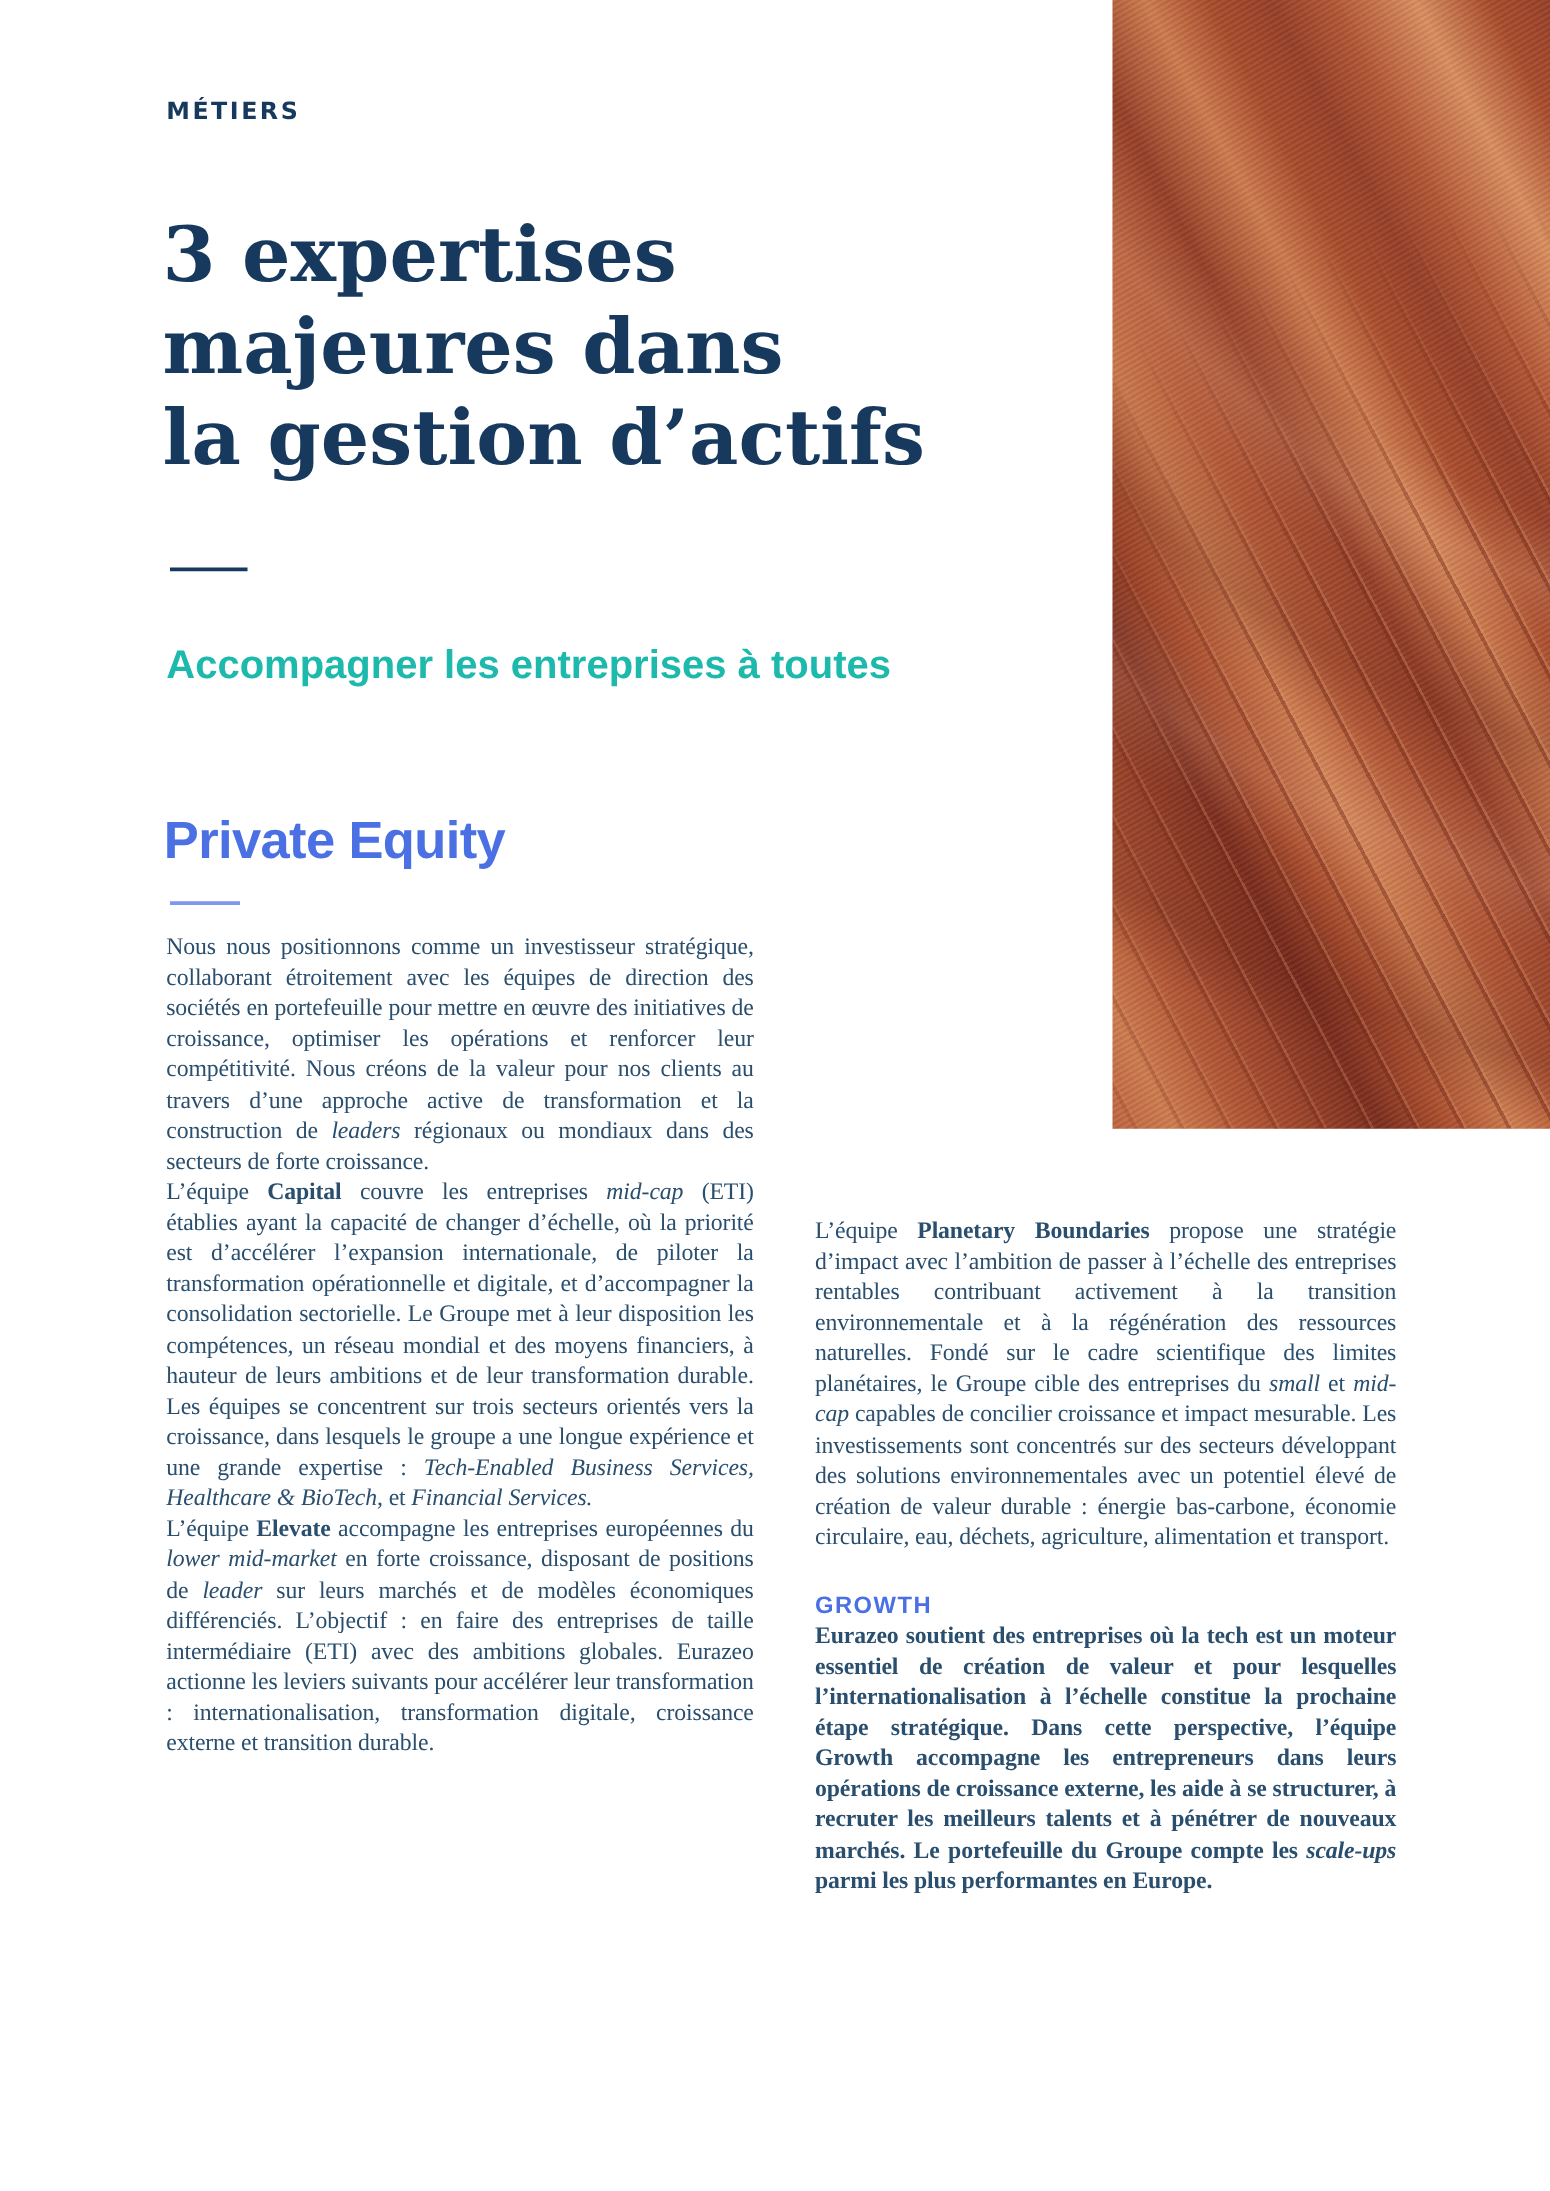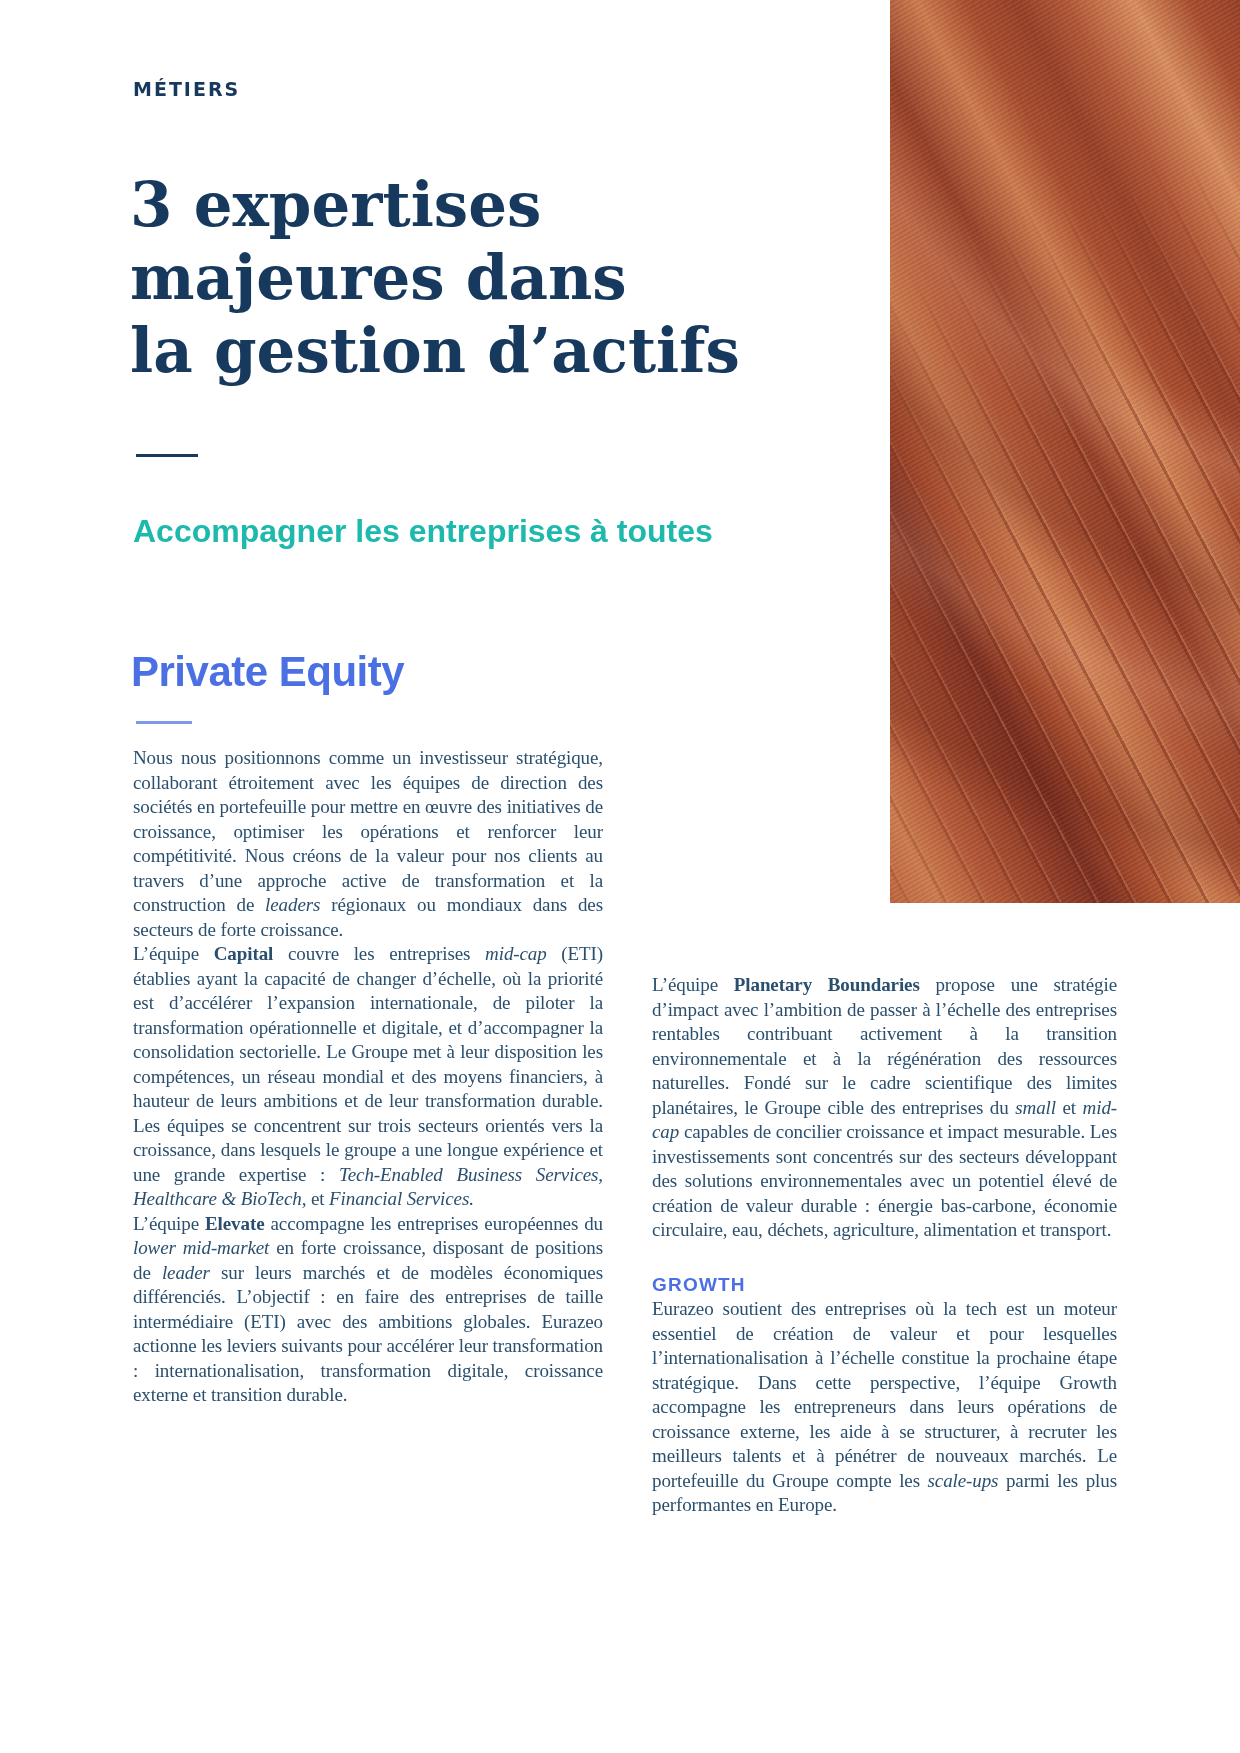--- a/index.html
+++ b/index.html
@@ -102,21 +102,21 @@
   .subhead{
     margin:0;
     font-family:"Liberation Sans",sans-serif;font-weight:bold;
     font-size:19px;letter-spacing:1.2px;color:var(--blue,#4a70e4);
     text-align:left;
   }
   .mt-buyout{margin-top:32px;}
   .mt-capital{margin-top:25px;}
   .mt-elevate{margin-top:37px;}
   .mt-growth{margin-top:30px;}
-  .mt-growthp{margin-top:27px;}
+  .mt-growthp{margin-top:27px;font-weight:bold;}
 </style>
 </head>
 <body>
 
 <div class="page">
 
   <div class="hero-texture"></div>
 
   <div class="eyebrow">MÉTIERS</div>
 

